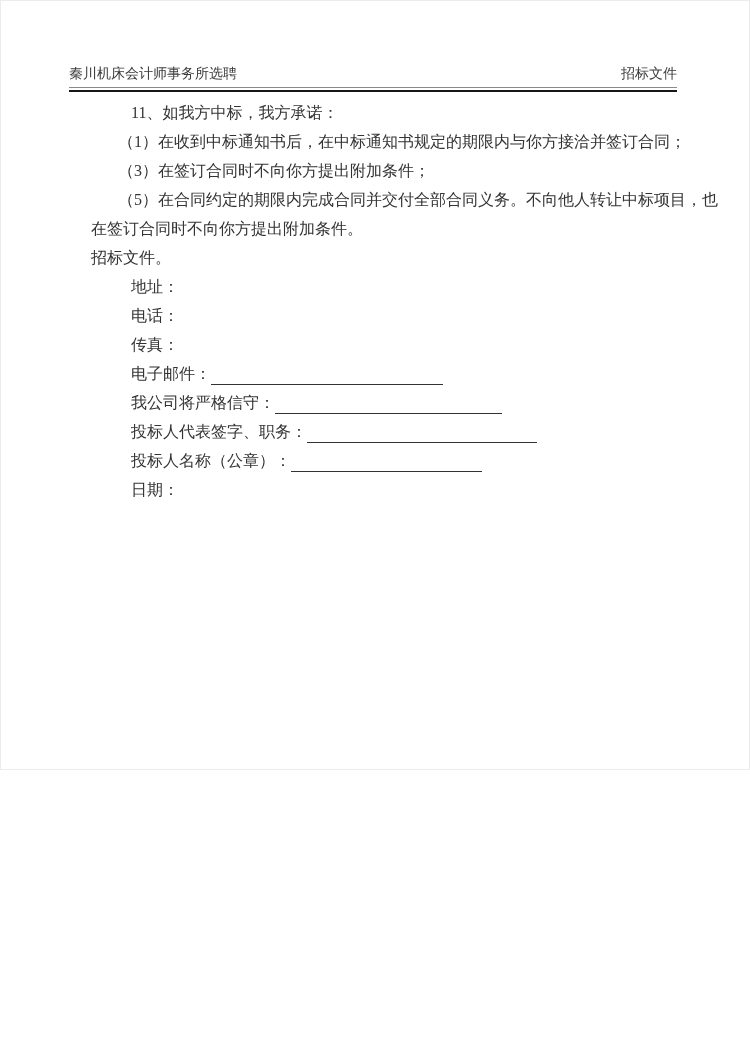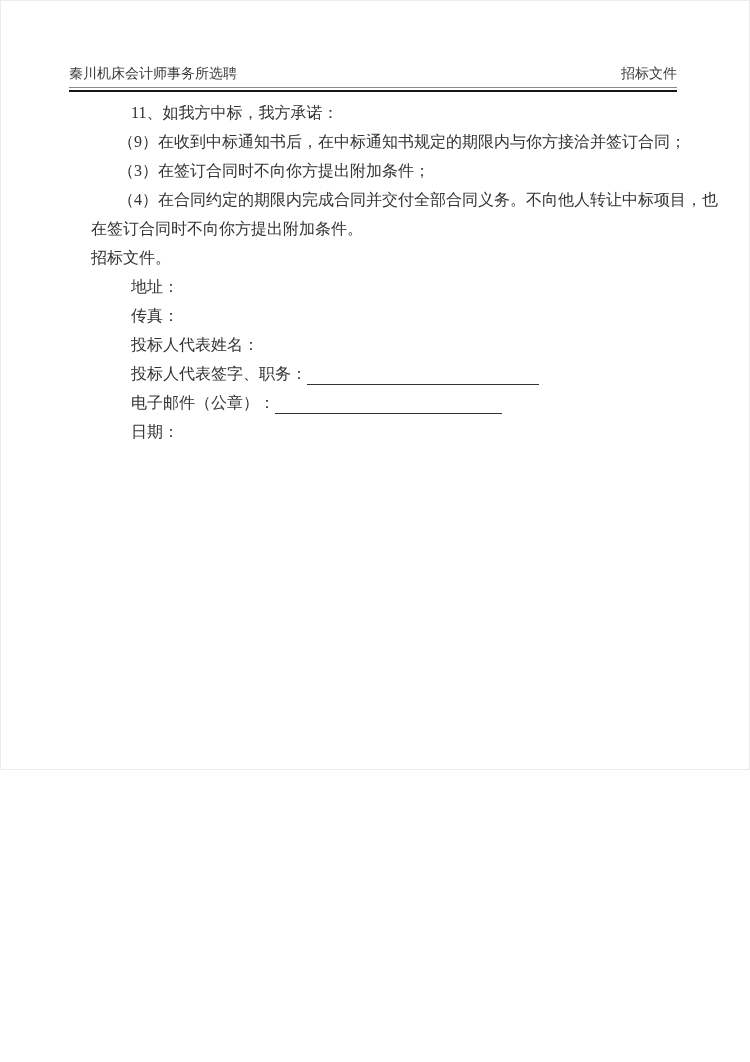--- a/index.html
+++ b/index.html
@@ -85,31 +85,33 @@
 <div class="page">
 
   <div class="header">
     <span>秦川机床会计师事务所选聘</span>
     <span>招标文件</span>
   </div>
   <div class="header-rule"></div>
 
   <div class="content">
     <div class="line indent">11、如我方中标，我方承诺：</div>
-    <div class="line indent-paren">（9）在收到中标通知书后，在中标通知书规定的期限内与你方接洽并签订合同；</div>
+    <div class="line indent-paren">（1）在收到中标通知书后，在中标通知书规定的期限内与你方接洽并签订合同；</div>
     <div class="line indent-paren">（3）在签订合同时不向你方提出附加条件；</div>
-    <div class="line indent-paren">（4）在合同约定的期限内完成合同并交付全部合同义务。不向他人转让中标项目，也</div>
+    <div class="line indent-paren">（5）在合同约定的期限内完成合同并交付全部合同义务。不向他人转让中标项目，也</div>
     <div class="line">在签订合同时不向你方提出附加条件。</div>
     <div class="line">招标文件。</div>
 
     <div class="line indent field-row"><span>地址：</span><span class="blank"></span></div>
+    <div class="line indent field-row"><span>电话：</span><span class="blank"></span></div>
     <div class="line indent field-row"><span>传真：</span><span class="blank"></span></div>
-    <div class="line indent field-row"><span>投标人代表姓名：</span><span class="blank"></span></div>
+    <div class="line indent field-row"><span>电子邮件：</span><span class="blank"></span></div>
+    <div class="line indent field-row"><span>我公司将严格信守：</span><span class="blank"></span></div>
     <div class="line indent field-row"><span>投标人代表签字、职务：</span><span class="blank"></span></div>
-    <div class="line indent field-row"><span>电子邮件（公章）：</span><span class="blank"></span></div>
+    <div class="line indent field-row"><span>投标人名称（公章）：</span><span class="blank"></span></div>
     <div class="line indent field-row"><span>日期：</span></div>
   </div>
 
   <div class="footer">
     <span>40</span>
   </div>
 
 </div>
 
 </body></html>

